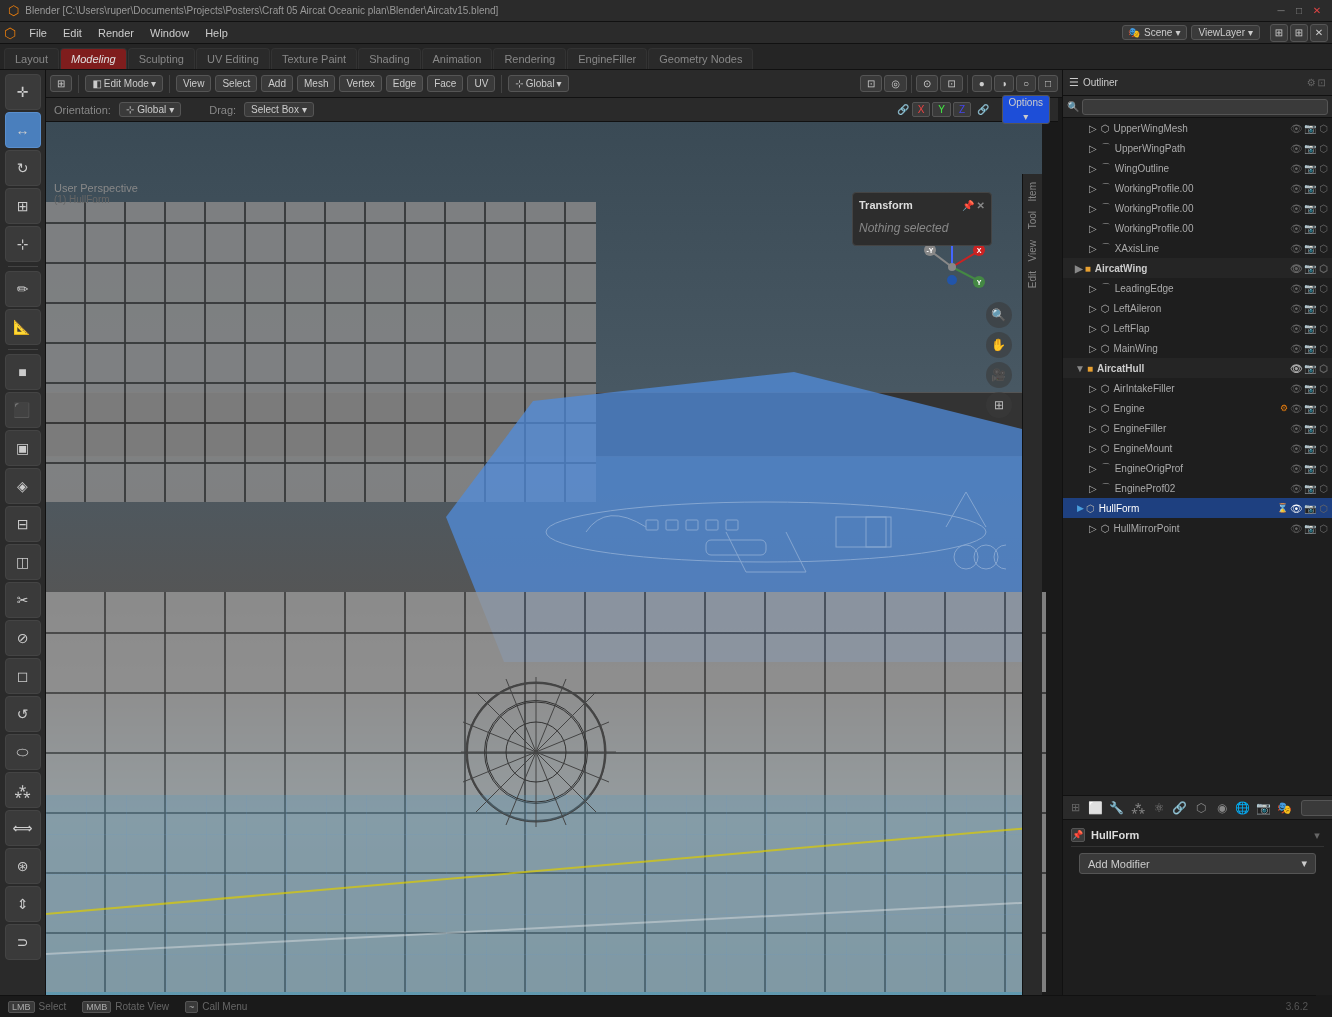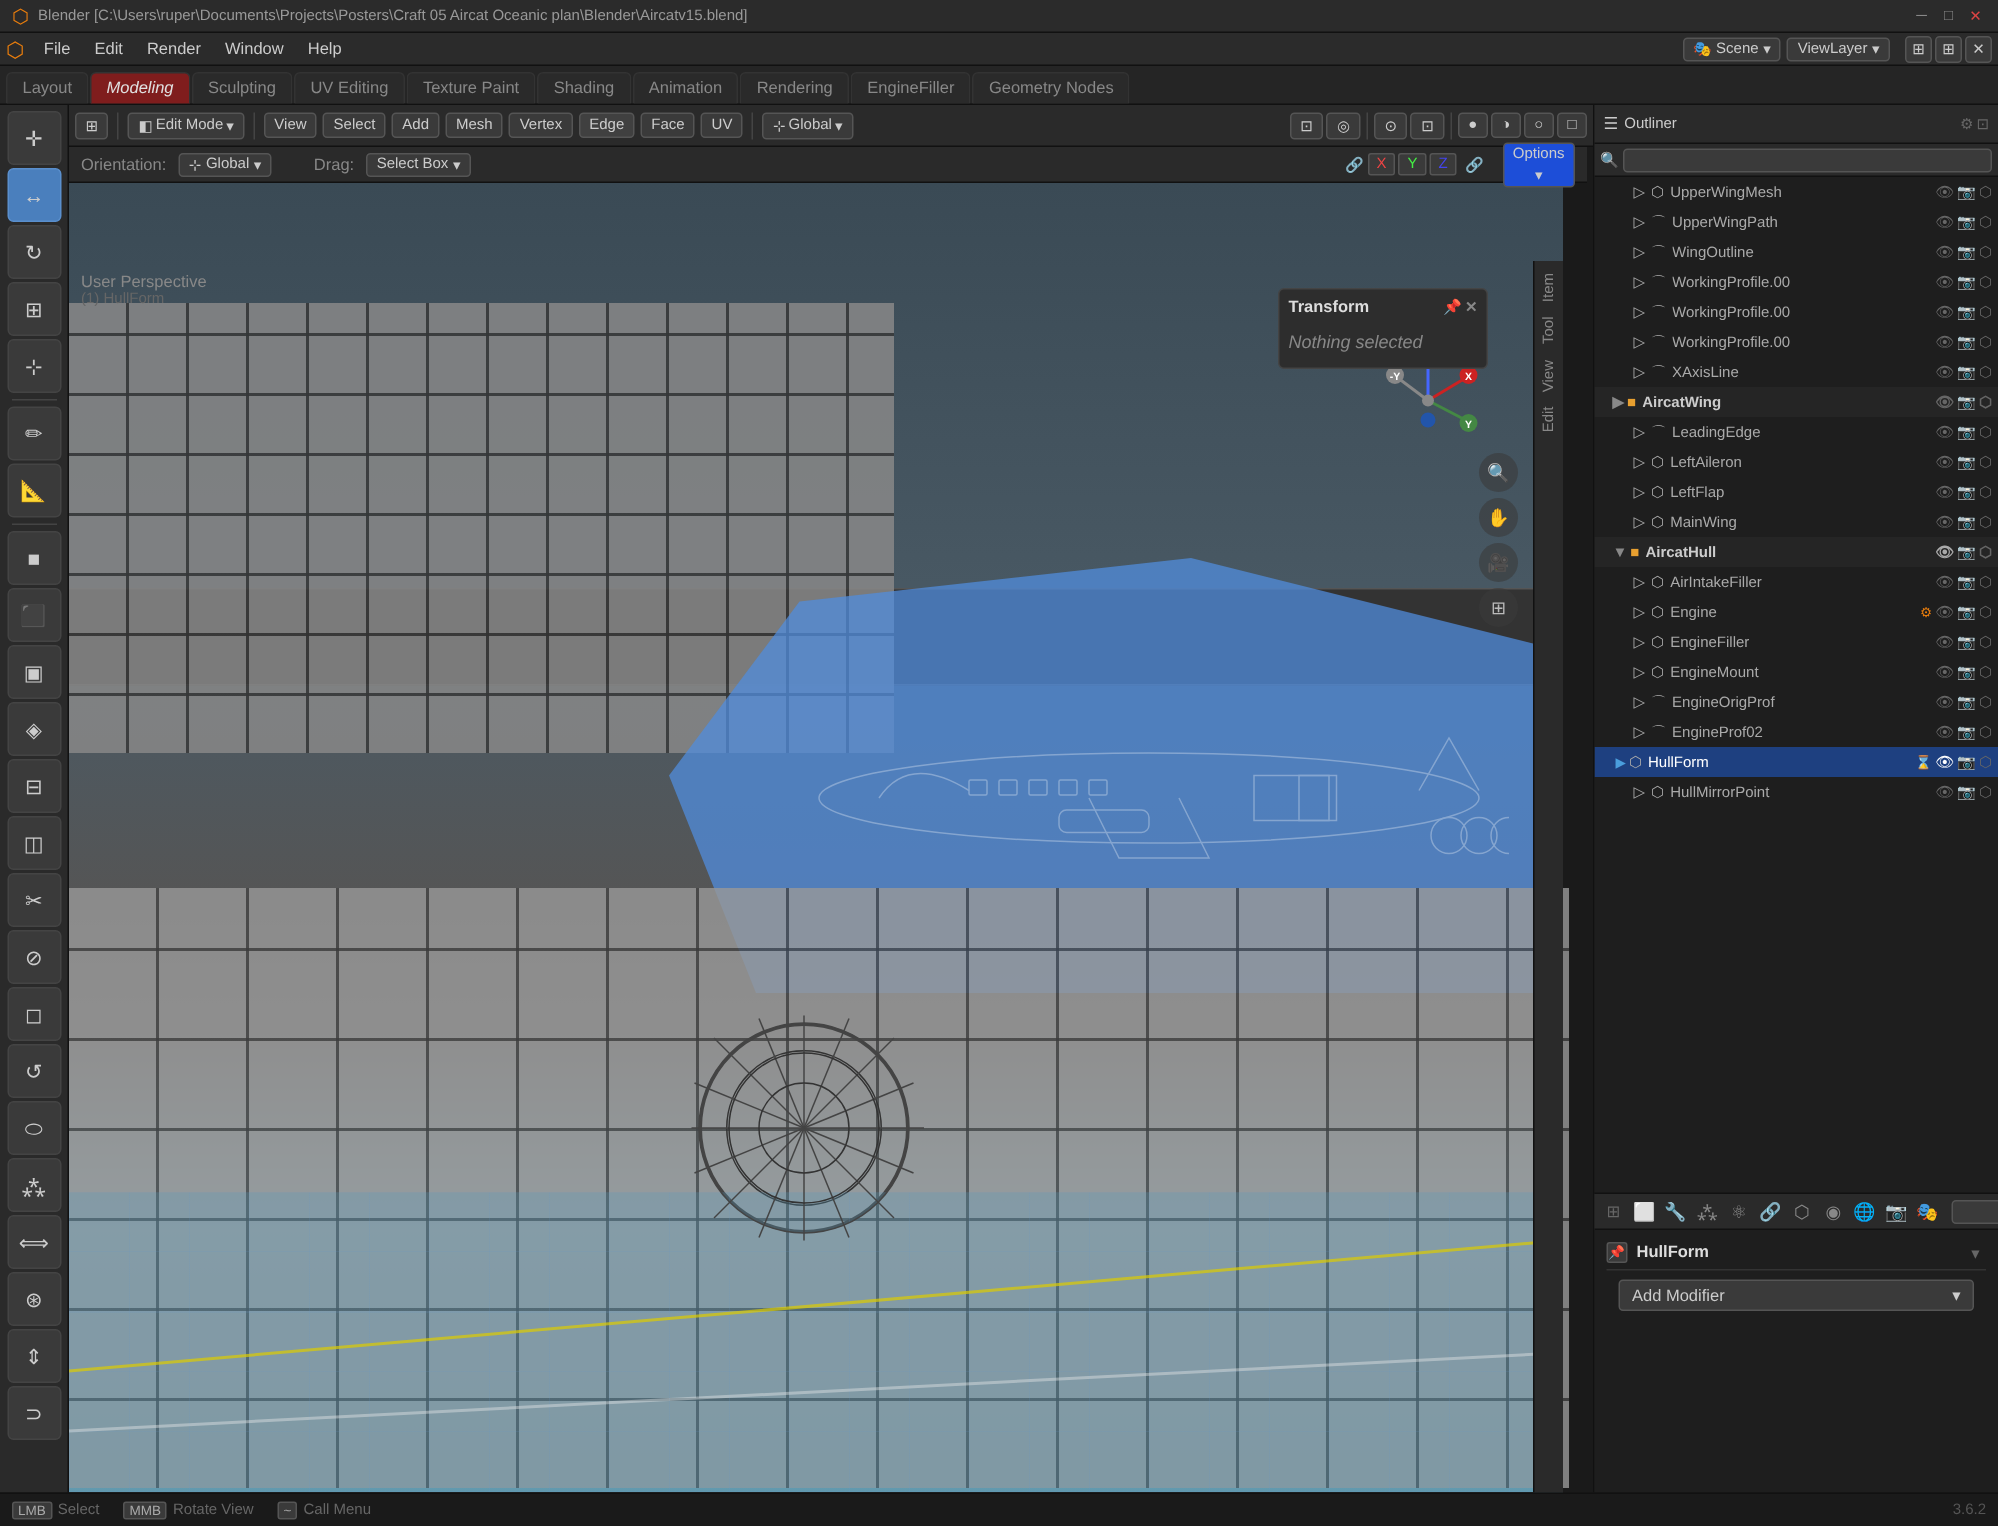--- a/index.html
+++ b/index.html
@@ -301,21 +301,21 @@
     
     #statusbar {
       height: 22px;
       background: #1a1a1a;
       display: flex;
       align-items: center;
       padding: 0 8px;
       gap: 16px;
       border-top: 1px solid #111;
       position: absolute;
-      bottom: 0; left: 0; right: 0;
+      bottom: 0; left: 0; right: 16px;
     }
     .sb-item {
       display: flex; align-items: center; gap: 4px;
       font-size: 10px; color: #666;
     }
     .sb-key {
       background: #3a3a3a;
       border: 1px solid #555;
       border-radius: 2px;
       padding: 0 3px;

